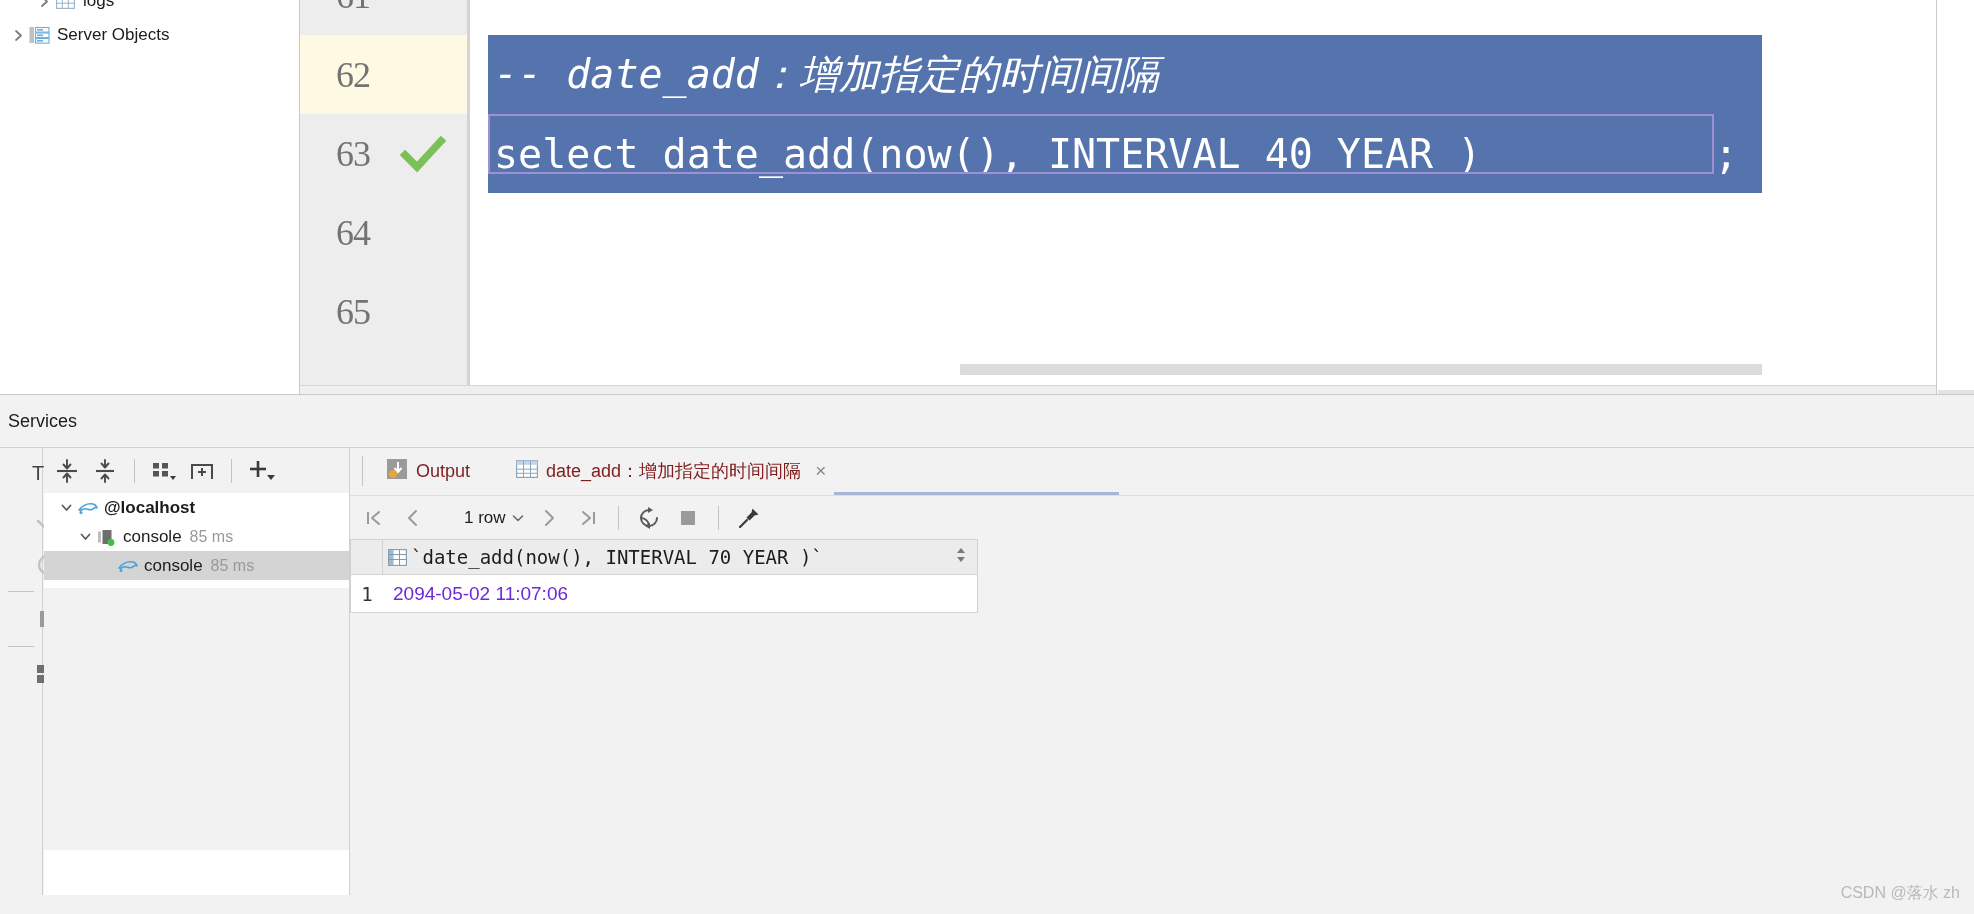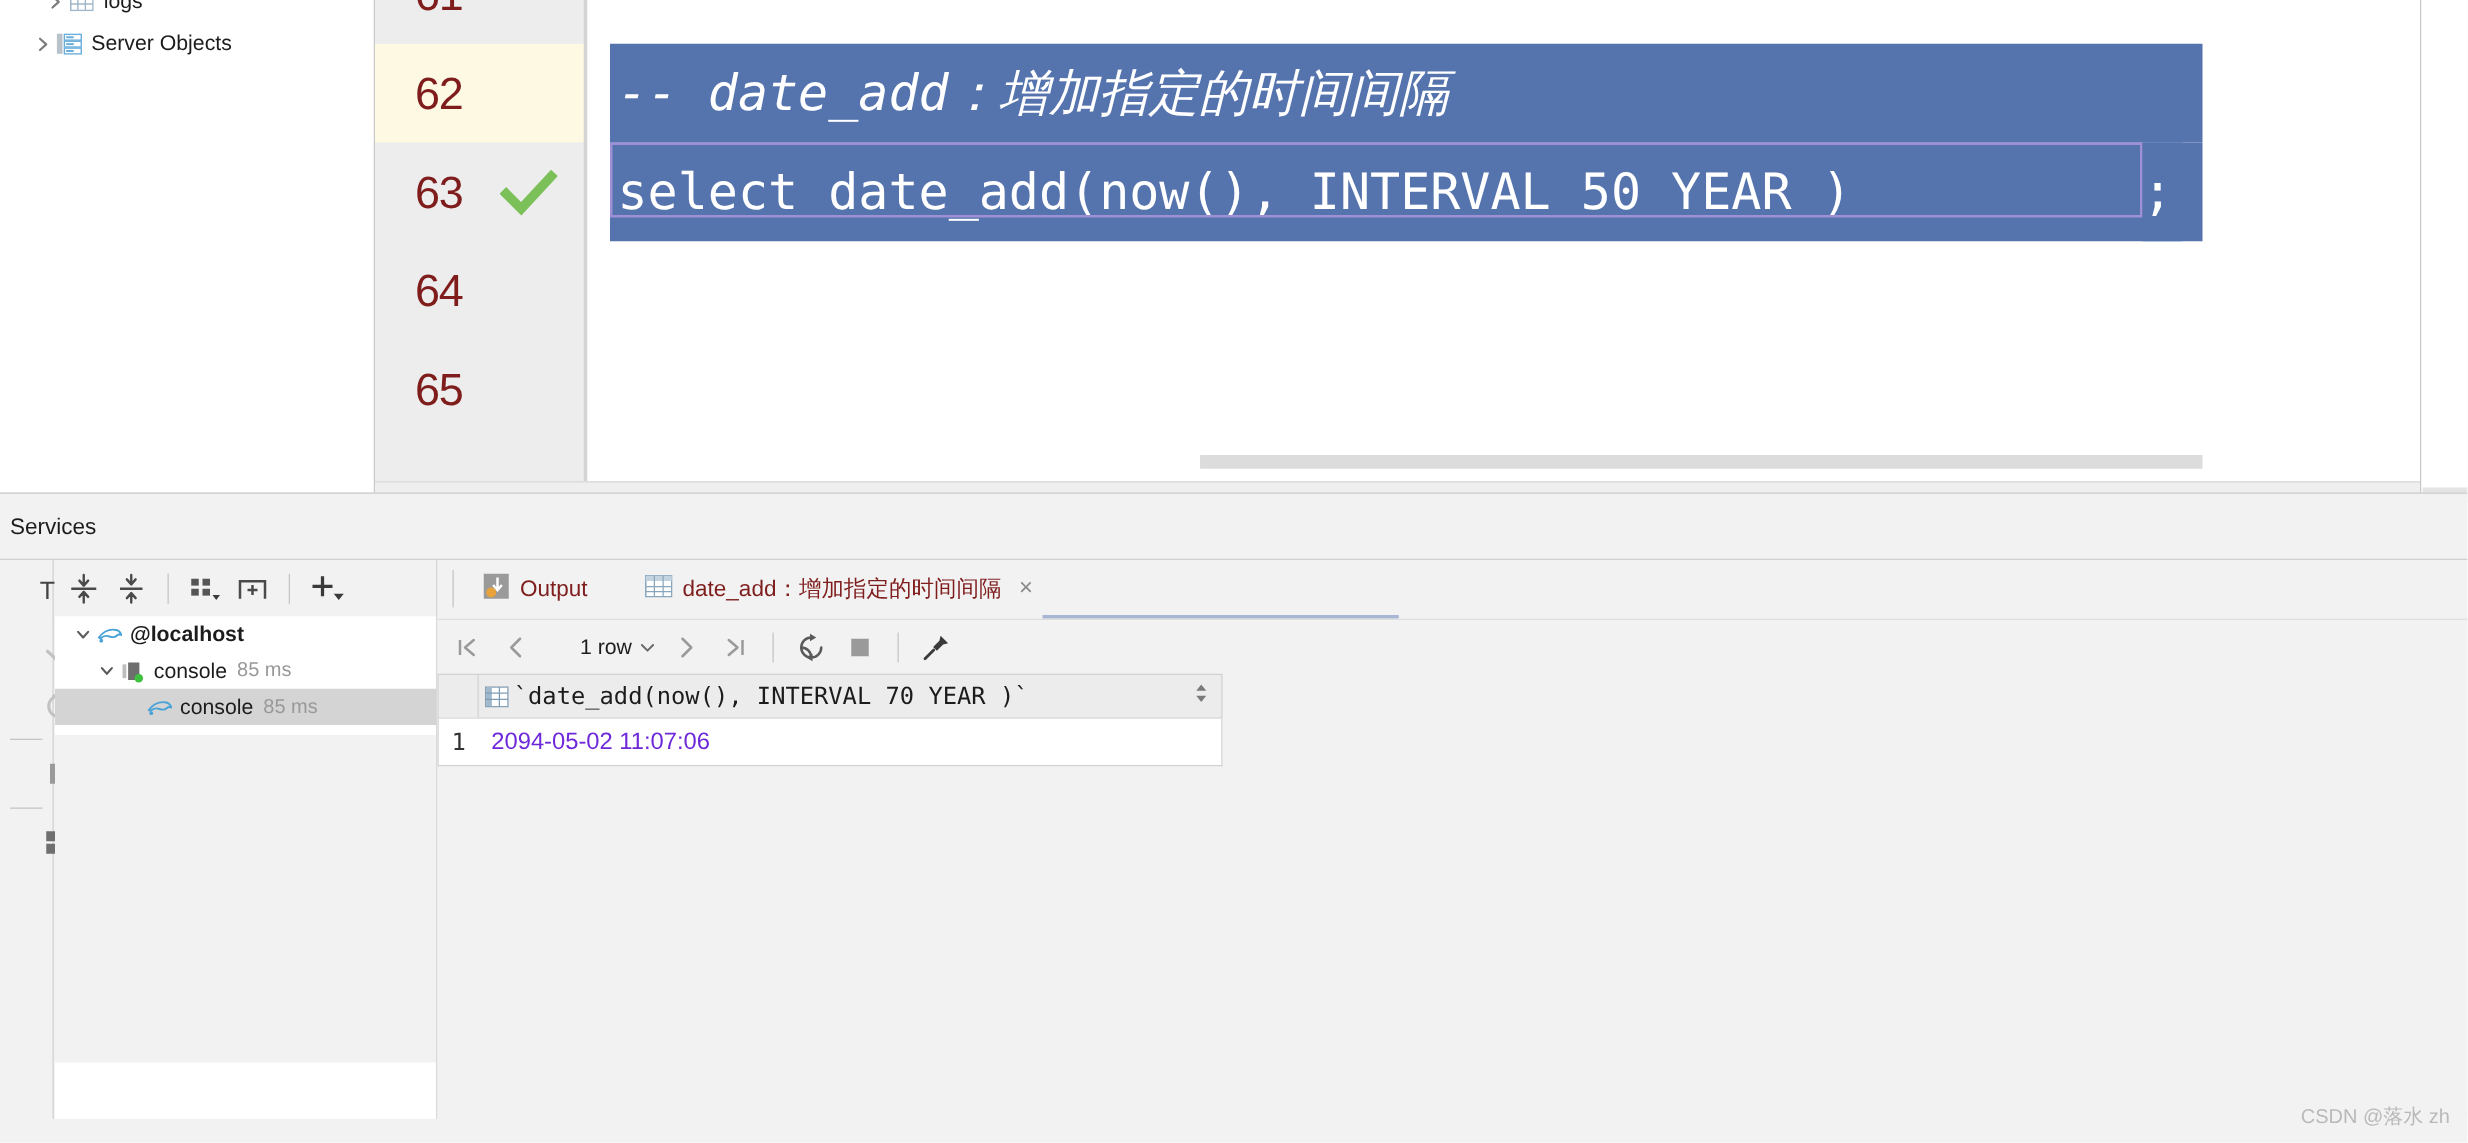--- a/index.html
+++ b/index.html
@@ -26,22 +26,22 @@
   .chev svg { display:block; }
   .tree-ico { width:22px; height:20px; display:flex; align-items:center; justify-content:center; flex:0 0 auto; margin-right:7px; }
   .tree-label { font-size:17px; color:#1c1c1c; font-family:"Liberation Sans", sans-serif; }
 
   .db-tree-sep { position:absolute; left:0; top:413px; width:299px; height:1px; background:#c9c9c9; }
   .vert-split { position:absolute; left:299px; top:0; width:1px; height:414px; background:#c9c9c9; }
 
   
   .gutter { position:absolute; left:300px; top:0; width:170px; height:385px; background:#ededed; }
   .gutter-line { position:absolute; left:0; width:170px; height:79px; display:flex; align-items:center; }
-  .gutter-num { position:absolute; right:100px; font-size:36px; color:#7f1d1d;
-                font-family:Liberation Sans, sans-serif; letter-spacing:-1px; }
+  .gutter-num { position:absolute; right:100px; font-size:36px; color:#737373;
+                font-family:Liberation Serif, serif; letter-spacing:-1px; }
   .gutter-line.hl { background:#fdf9e3; }
   .gutter-check { position:absolute; left:100px; top:50%; transform:translateY(-50%); width:46px; height:46px; }
   .gutter-border { position:absolute; left:467px; top:0; width:3px; height:385px; background:#d4d4d4; }
 
   
   .editor { position:absolute; left:470px; top:0; width:1292px; height:385px; background:#ffffff; overflow:hidden;text-align:center; }
   .code-line { position:absolute; left:18px; height:79px; display:flex; align-items:center;
                font-family:"DejaVu Sans Mono", monospace; font-size:40px; white-space:pre;
                color:#ffffff; padding-left:6px; }
   .code-line.sel { background:#5573ad; }
@@ -137,21 +137,21 @@
             <rect x="0.6" y="0.6" width="17.8" height="14.8" fill="#ffffff" stroke="#9fb6c9" stroke-width="1.2"></rect>
             <line x1="0.6" y1="5.2" x2="18.4" y2="5.2" stroke="#9fb6c9" stroke-width="1.1"></line>
             <line x1="0.6" y1="10.2" x2="18.4" y2="10.2" stroke="#9fb6c9" stroke-width="1.1"></line>
             <line x1="6.3" y1="0.6" x2="6.3" y2="15.4" stroke="#9fb6c9" stroke-width="1.1"></line>
             <line x1="12.3" y1="0.6" x2="12.3" y2="15.4" stroke="#9fb6c9" stroke-width="1.1"></line>
           </svg>
         </span>
         <span class="tree-label">logs</span>
       </div>
 
-      <div class="tree-row" style="margin-top:4px;margin-left:16px;">
+      <div class="tree-row" style="margin-top:4px;">
         <span class="chev">
           <svg width="13" height="13" viewBox="0 0 13 13">
               <path d="M4 2 L9 6.5 L4 11" fill="none" stroke="#7a7a7a" stroke-width="1.7" stroke-linecap="round" stroke-linejoin="round"></path>
             </svg>
         </span>
         <span class="tree-ico">
           <svg width="21" height="18" viewBox="0 0 21 18">
             <rect x="0.5" y="1" width="4.5" height="16" fill="#b9c2c9"></rect>
             <rect x="6.5" y="1.5" width="13.5" height="4.6" fill="#ffffff" stroke="#6aaedb" stroke-width="1.1"></rect>
             <rect x="8" y="3" width="6" height="1.6" fill="#6aaedb"></rect>
@@ -186,21 +186,21 @@
         <span class="gutter-num">64</span>
       </div>
       <div class="gutter-line" style="top:272px;">
         <span class="gutter-num">65</span>
       </div>
     </div>
     <div class="gutter-border"></div>
 
     <div class="editor">
       <div class="code-line sel line-62">-- date_add：增加指定的时间间隔</div>
-      <div class="code-line sel line-63">select date_add(now(), INTERVAL 50 YEAR )</div>
+      <div class="code-line sel line-63">select date_add(now(), INTERVAL 40 YEAR )</div>
       <div class="line-63-box"></div>
       <div class="code-tail">;</div>
 
       <div class="h-scroll-track"></div>
       <div class="h-scroll-thumb"></div>
     </div>
     <div class="editor-bottom-strip"></div>
     <div class="editor-right-rail"></div>
     <div class="rail-thumb"></div>
   </div>

